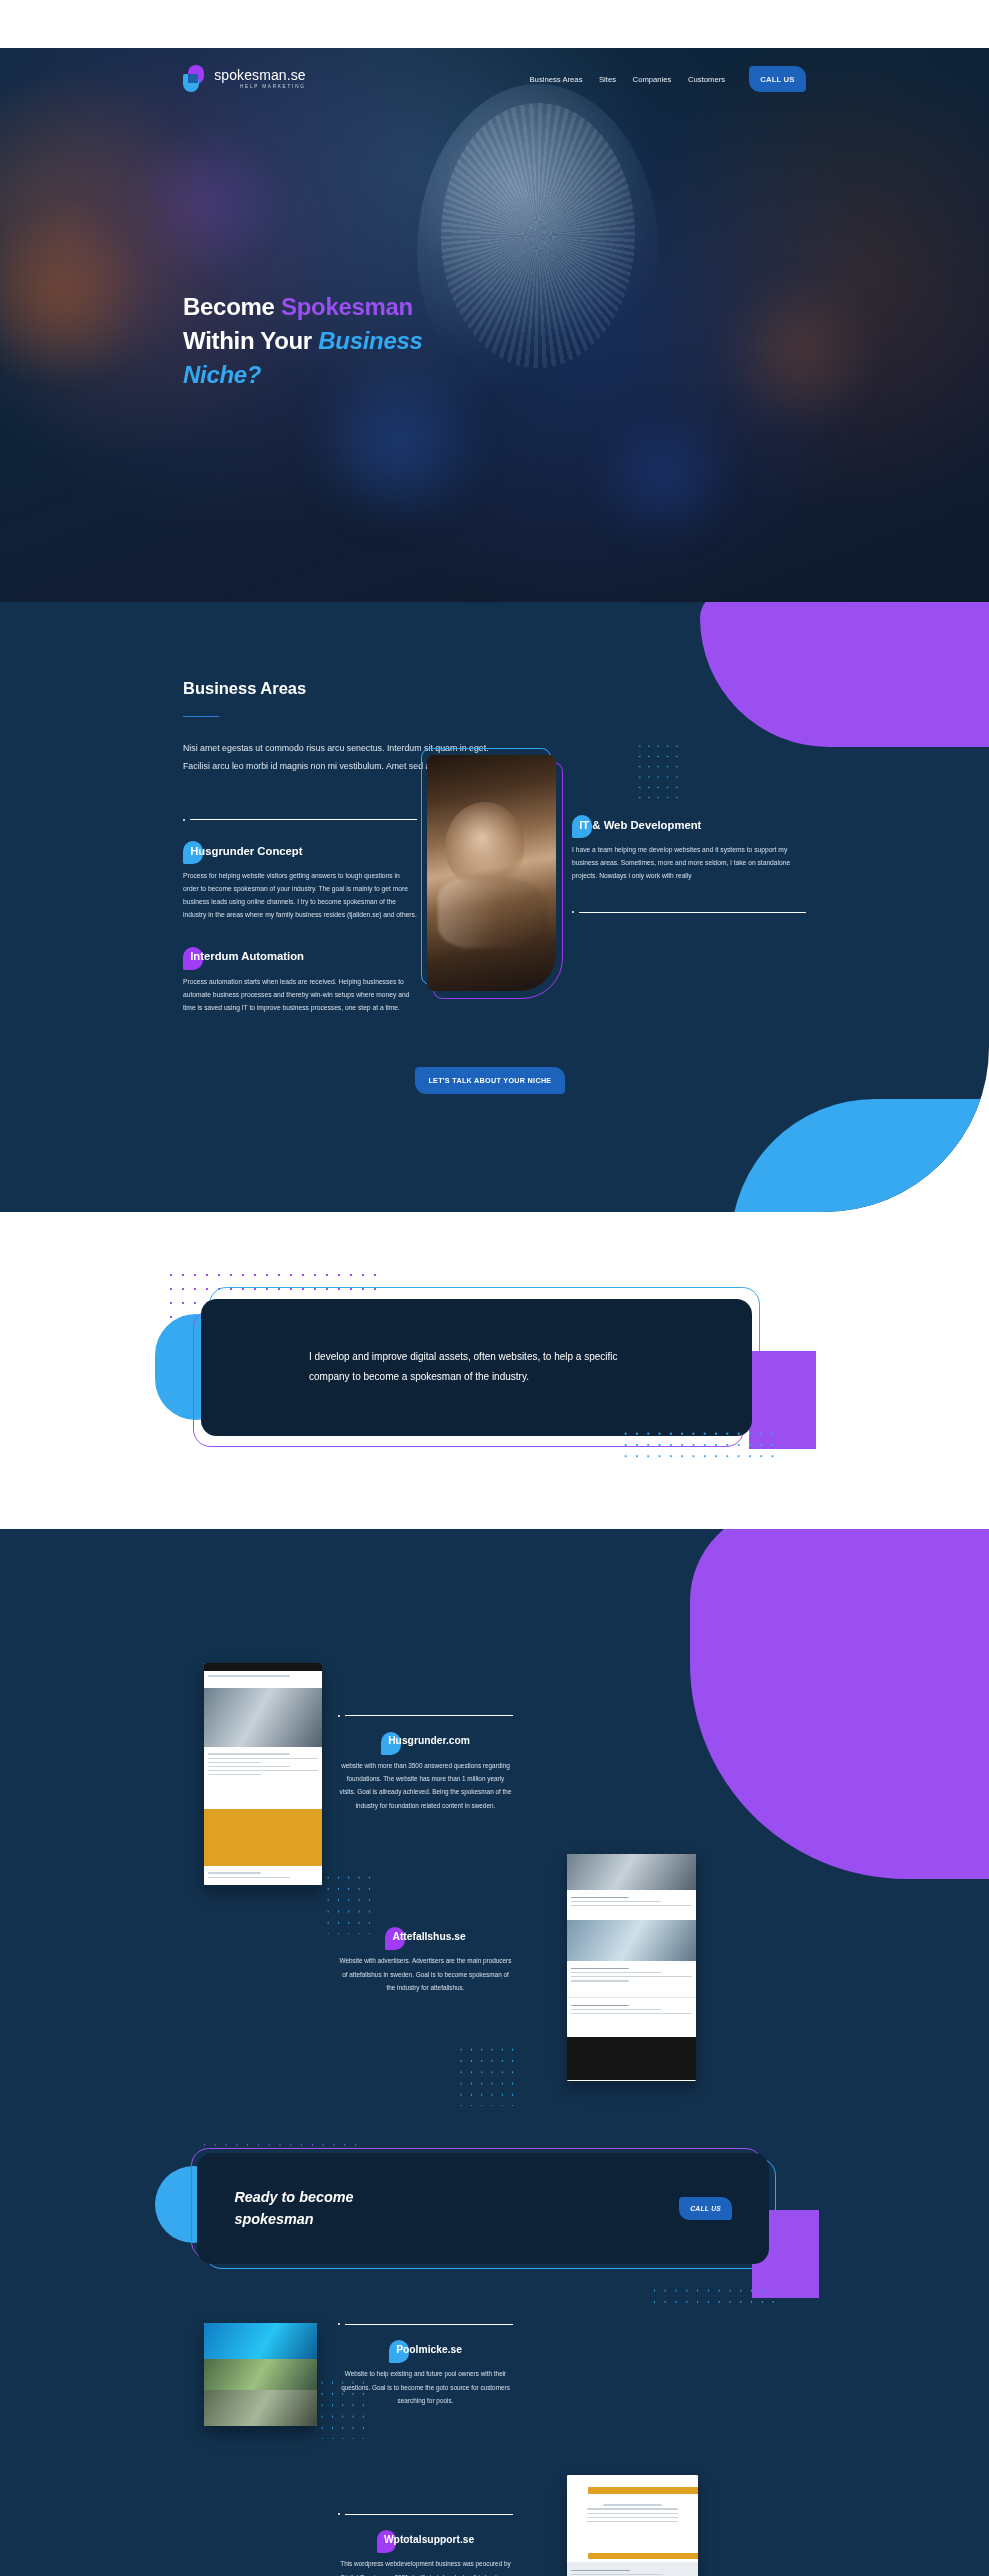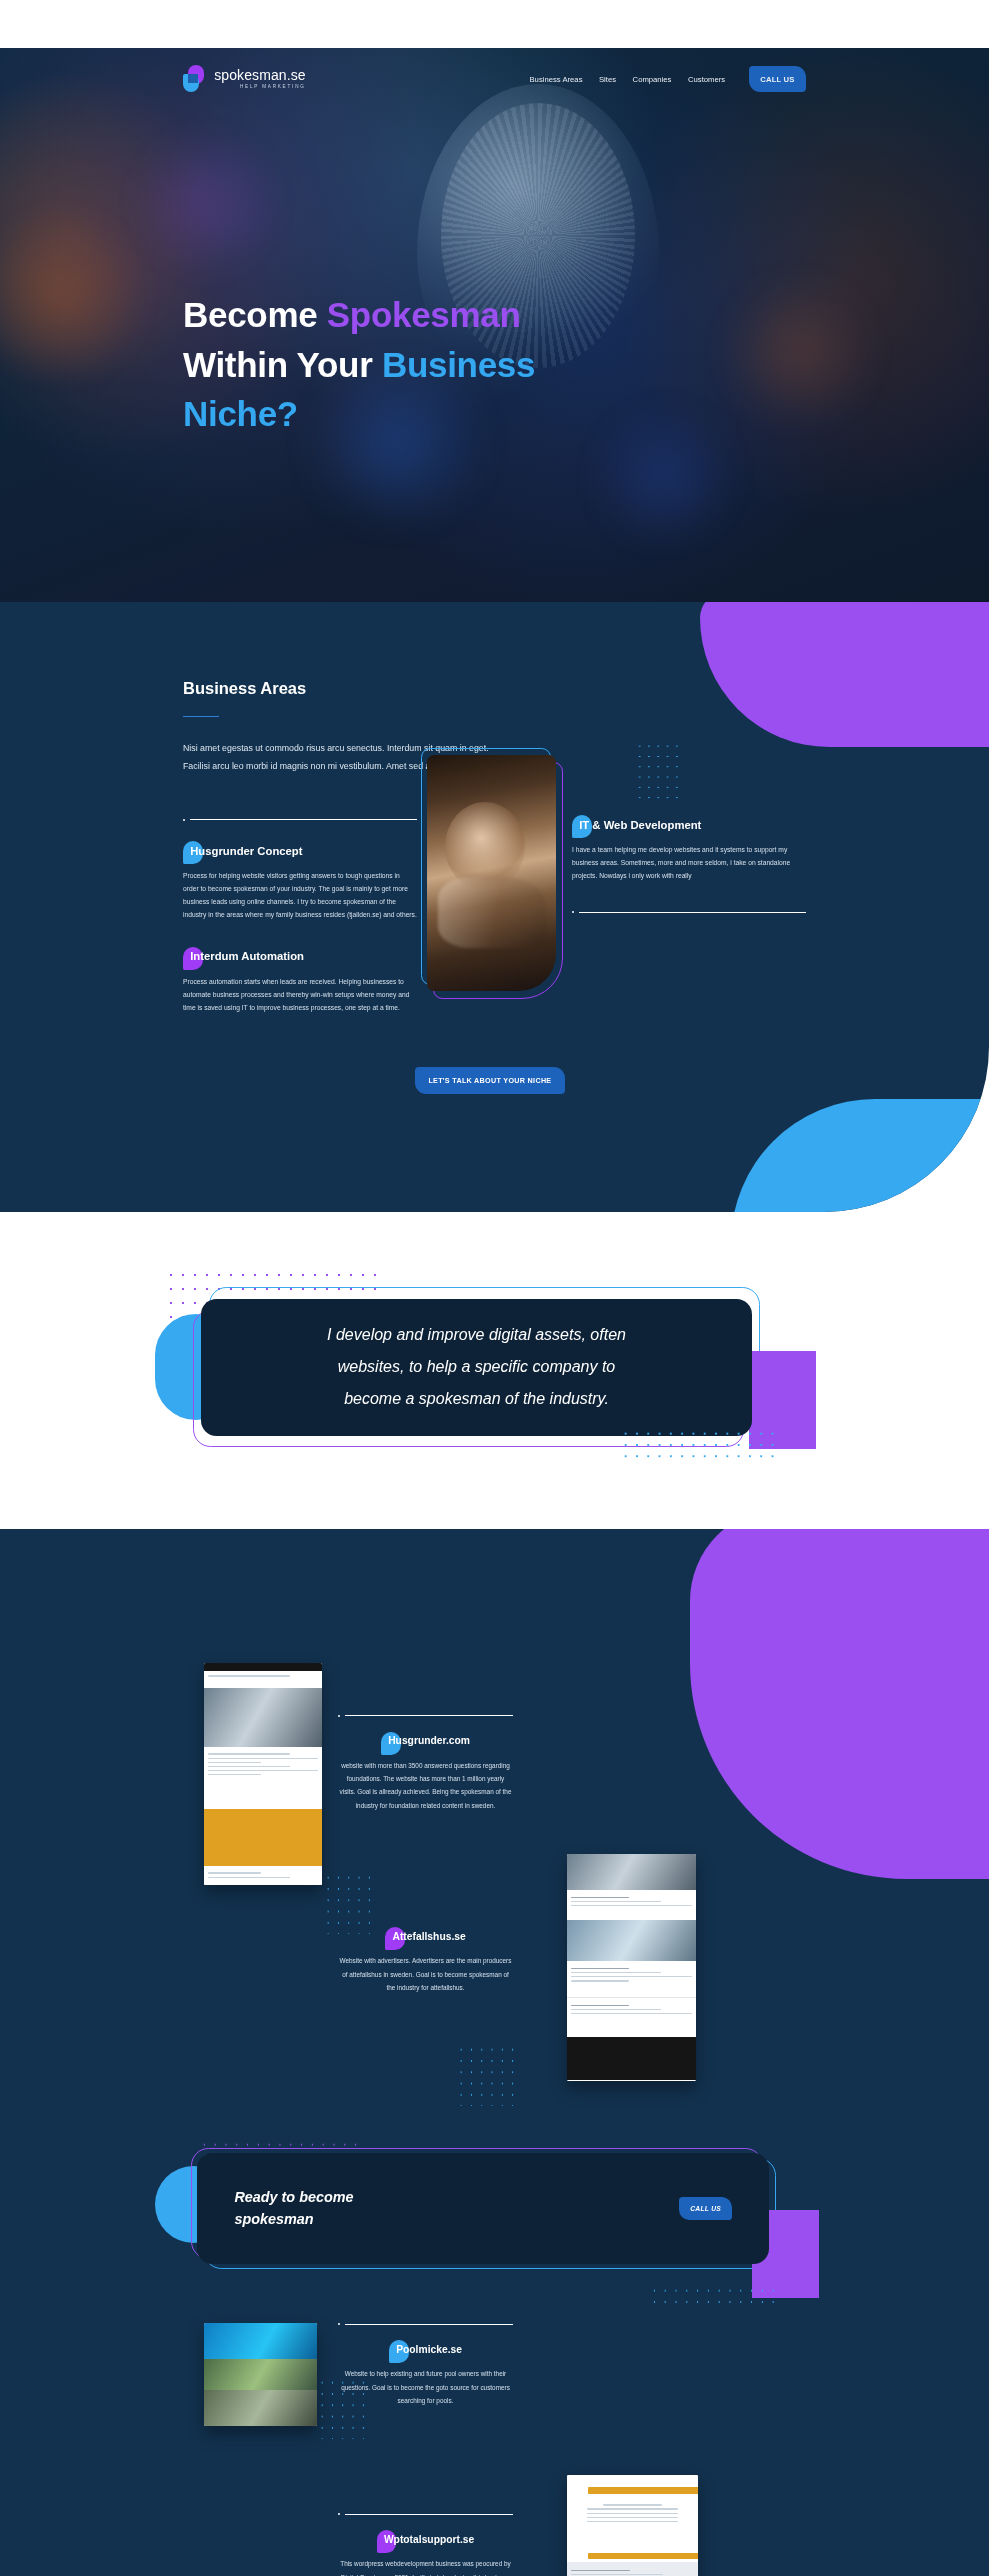--- a/index.html
+++ b/index.html
@@ -77,24 +77,24 @@
   .nav-links { margin-left:auto; display:flex; align-items:center; gap:16.5px; margin-right:183px;}
   .nav-links a { color:#e8eef5; font-size:7.7px; text-decoration:none; }
   .nav-cta {
     background:#1e63bb; color:#fff; font-size:7.2px; font-weight:bold; letter-spacing:0.2px;
     padding:8.8px 11.3px; border-radius:4.1px 11.3px 4.1px 11.3px; text-decoration:none; margin-left:7.2px;
   }
 
   
   .hero-head {
     position:absolute; left:183px; top:242px; z-index:20;
-    font-size:35px; line-height:1.42; font-weight:bold; letter-spacing:-0.3px;
+    font-size:24px; line-height:1.42; font-weight:bold; letter-spacing:-0.3px;
   }
   .c-purple { color:#9b4ff0; }
-  .c-blue   { color:#34a9f2; }
+  .c-blue   { color:#34a9f2;font-style:italic; }
 
   
   .biz {
     position:relative; background:#12314e; padding-top:77px; padding-bottom:118px;
     border-bottom-right-radius:165px; overflow:hidden;
   }
   .biz-purple-blob{
     position:absolute; right:0; top:-10.3px; width:289px; height:155px;
     background:#9b4ff0; border-bottom-left-radius:155px; border-top-left-radius:31px;
   }
@@ -188,21 +188,21 @@
   .q-purpleblob{
     position:absolute; right:-10.3px; top:77px; width:67px; height:98px;
     background:#9b4ff0; border-radius:0 0 0 0;
   }
   .q-card{
     position:absolute; left:18px; top:25px; width:551px; height:137px;
     background:#0d2236; border-radius:15.5px;
     display:flex; align-items:center; justify-content:center;
   }
   .q-card p{
-    font-style:italic; font-size:16px; line-height:2.0; color:#fff; text-align:center;
+    font-size:10px; line-height:2.0; color:#fff; text-align:left;
     max-width:335px;
   }
   .q-dots-blue{
     position:absolute; right:31px; bottom:-20.6px; width:155px;height:36px;
     background-image:radial-gradient(#36a9f0 0.8px, transparent 0.9px);
     background-size:11.3px 11.3px;
   }
 
   
   .sites { position:relative; background:#12314e; padding:67px 0 62px; overflow:hidden;}

